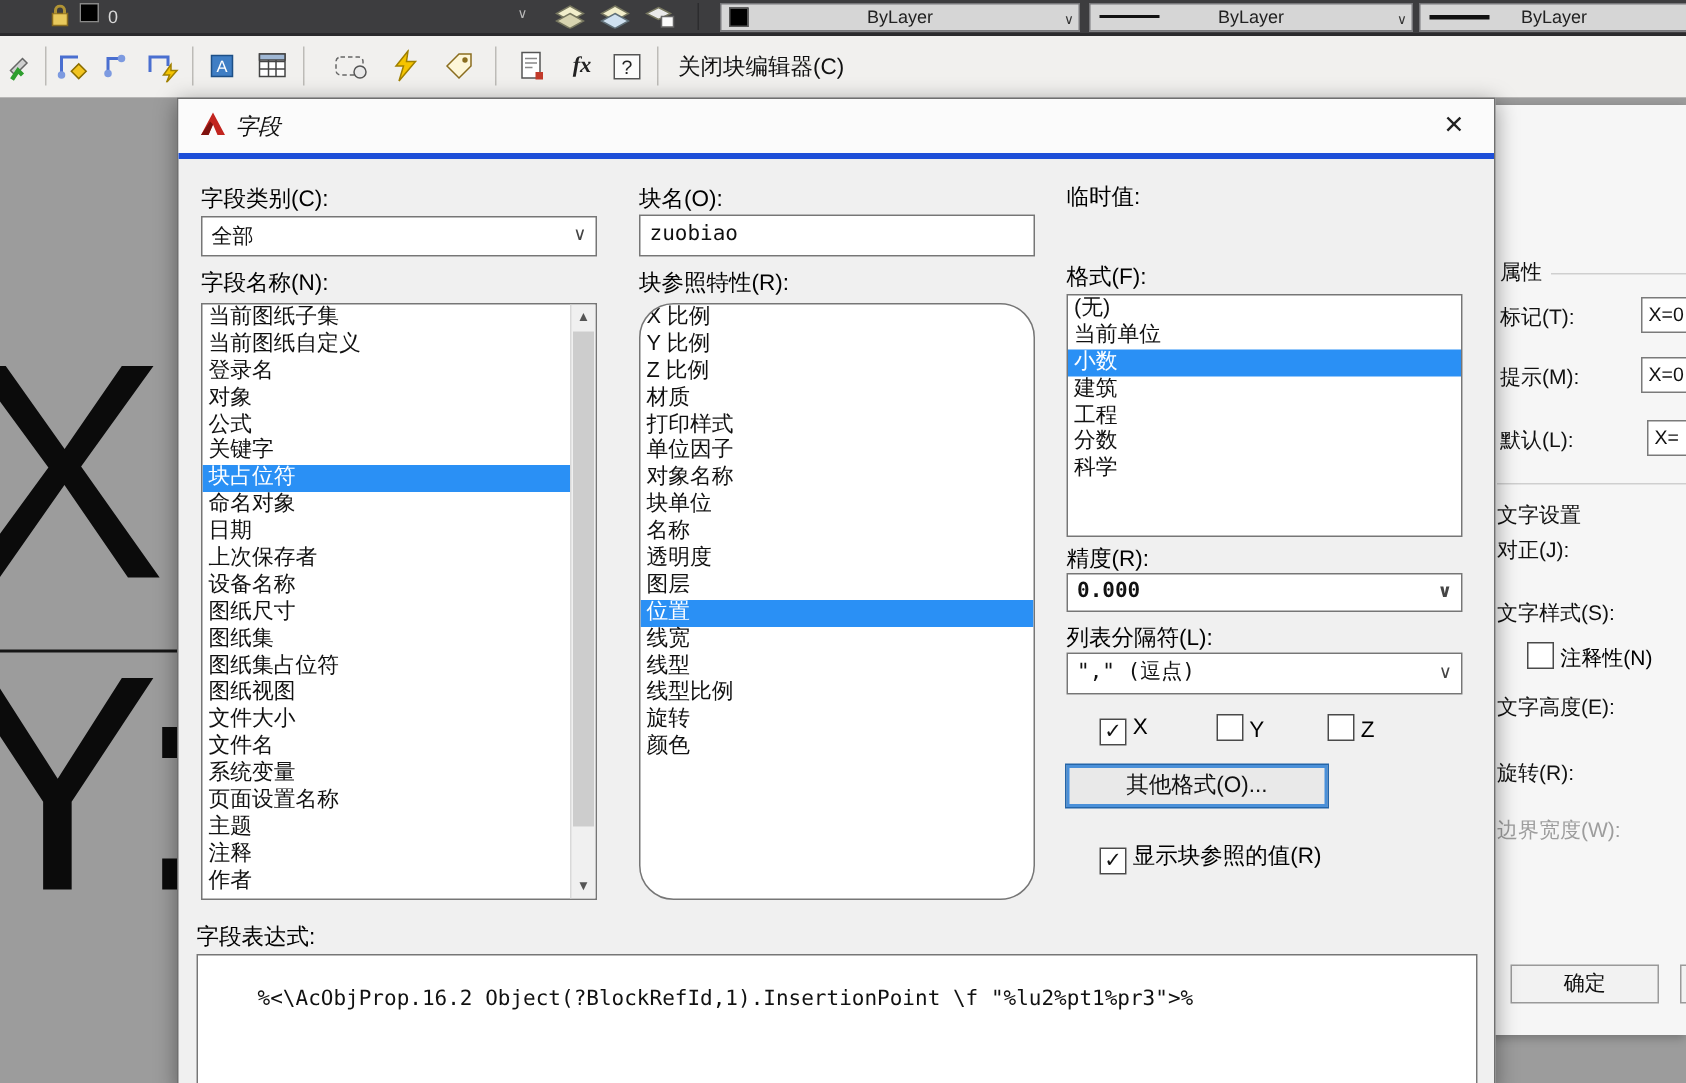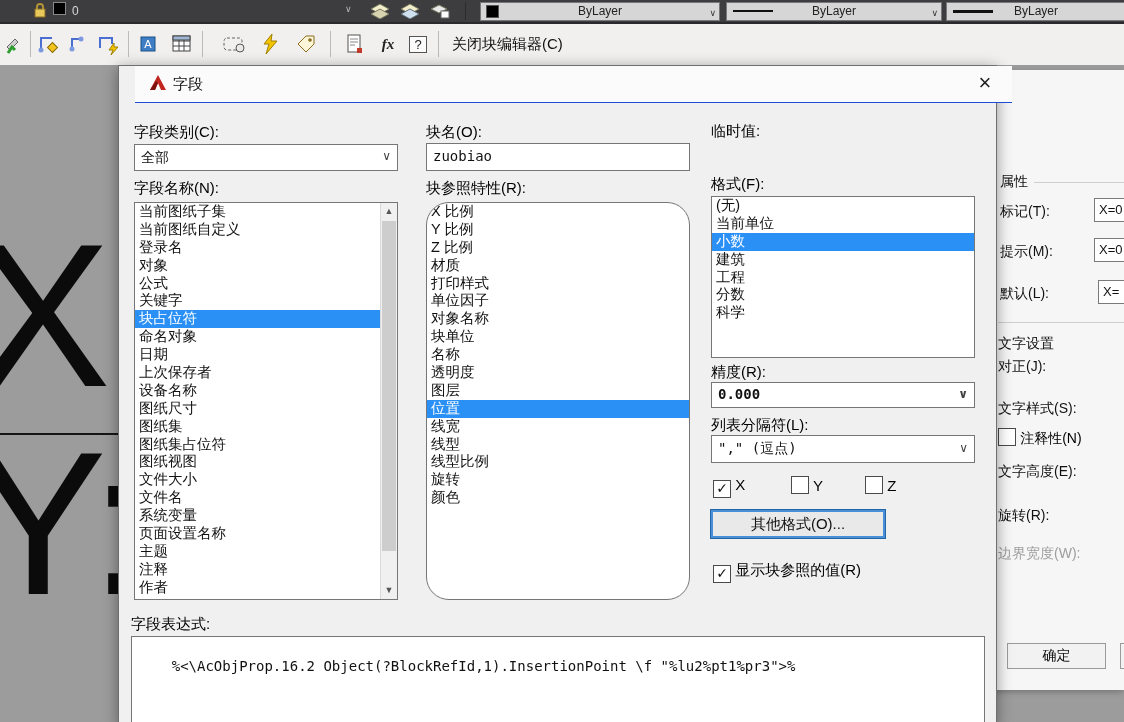--- a/index.html
+++ b/index.html
@@ -33,42 +33,42 @@
   .attrpanel .lbl.disabled{color:#9d9d9d;}
   .attrfield{position:absolute;height:22px;width:60px;background:#fff;border:1px solid #7a7a7a;
              font-size:13px;line-height:21px;padding-left:4px;color:#111;}
   .grpline{position:absolute;height:1px;background:#cfcfcf;}
   .okbtn{position:absolute;left:13px;top:573px;width:97px;height:24px;background:#f2f2f2;border:1px solid #9a9a9a;
          font-size:14px;text-align:center;line-height:22px;color:#111;}
   .btn-sliver{position:absolute;left:126px;top:573px;width:20px;height:24px;background:#f2f2f2;border:1px solid #9a9a9a;}
   
   .dialog{position:absolute;left:118px;top:65px;width:877px;height:660px;background:#f0f0f0;
           border:1px solid #6f6f6f;box-shadow:0 3px 14px rgba(0,0,0,.4);}
-  .titlebar{position:absolute;left:16px;top:0;width:100%;height:36px;background:#fbfbfb;border-bottom:1px solid #1d4ed8;}
+  .titlebar{position:absolute;left:0;top:0;width:100%;height:36px;background:#fbfbfb;border-bottom:4px solid #1d4ed8;font-style:italic;}
   .titlebar .ttext{position:absolute;left:38px;top:9px;font-size:15px;color:#111;}
   .applogo{position:absolute;left:14px;top:8px;width:18px;height:18px;}
   .closex{position:absolute;right:14px;top:4px;font-size:22px;color:#222;width:26px;text-align:center;cursor:default;}
   .dlabel{position:absolute;font-size:15px;color:#000;white-space:nowrap;}
   .combo{position:absolute;background:#fff;border:1px solid #767676;font-size:14px;color:#111;}
   .combo .cval{position:absolute;left:6px;top:0;line-height:24px;white-space:nowrap;font-family:"DejaVu Sans Mono","Liberation Mono",monospace;}
   .combo .cval.cn{font-family:"Liberation Sans","DejaVu Sans",sans-serif;}
   .combo .carrow2{position:absolute;right:6px;top:4px;font-size:12px;color:#444;}
   .tfield{position:absolute;background:#fff;border:1px solid #767676;font-size:14px;color:#111;
           font-family:"DejaVu Sans Mono","Liberation Mono",monospace;}
   .tfield .fval{position:absolute;left:6px;top:0;line-height:25px;white-space:nowrap;}
   .listbox{position:absolute;background:#fff;border:1px solid #767676;overflow:hidden;}
   .list-row{height:17.9px;line-height:17.9px;font-size:14.5px;padding-left:4px;color:#111;white-space:nowrap;}
   .list-row.selected{background:#2a90f5;color:#fff;}
   .scrollbar{position:absolute;right:0;top:0;width:16px;height:100%;background:#f0f0f0;border-left:1px solid #d9d9d9;}
   .scr-arrow{position:absolute;left:0;width:16px;height:17px;text-align:center;font-size:9px;color:#555;line-height:17px;}
   .scr-thumb{position:absolute;left:1px;width:14px;background:#cdcdcd;}
   .cb{display:inline-block;width:16px;height:16px;background:#fff;border:1px solid #4a4a4a;vertical-align:-3px;
       text-align:center;line-height:15px;font-size:14px;color:#111;}
   .cb.checked::after{content:"✓";}
-  .cbrow{position:absolute;font-size:15px;color:#000;white-space:nowrap;}
+  .cbrow{position:absolute;font-size:15px;color:#000;white-space:nowrap;padding-left:20px;}
   .otherbtn{position:absolute;background:#e9e9e9;border:2px solid #4a90d9;outline:1px solid #2465a8;
             font-size:15px;color:#111;text-align:center;line-height:24px;}
   .exprbox{position:absolute;background:#fff;border:1px solid #767676;font-size:14px;color:#111;
            font-family:"DejaVu Sans Mono","Liberation Mono",monospace;padding:5px 6px;white-space:pre-wrap;word-break:break-all;}
 </style>
 </head>
 <body>
 
 <div class="topbar">
   <svg class="" style="position:absolute;left:33px;top:3px" width="14" height="15">

